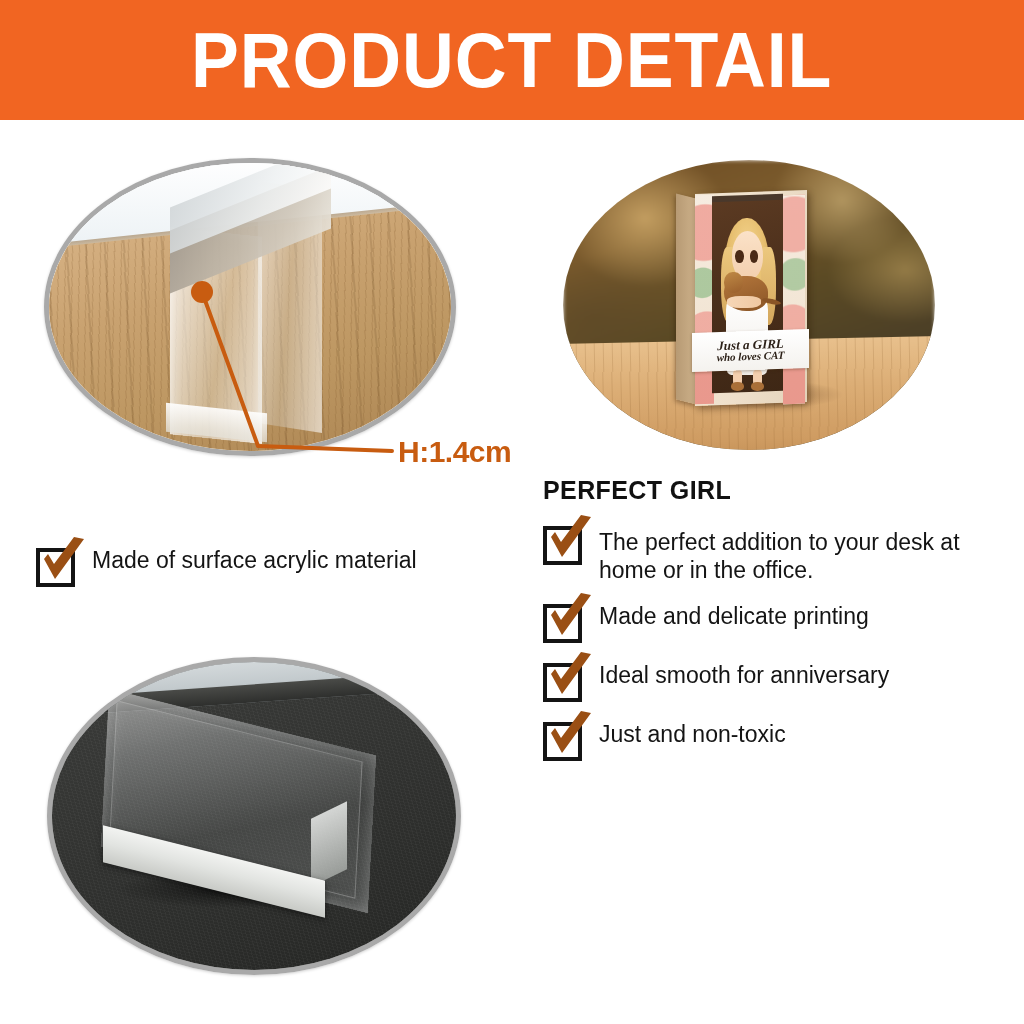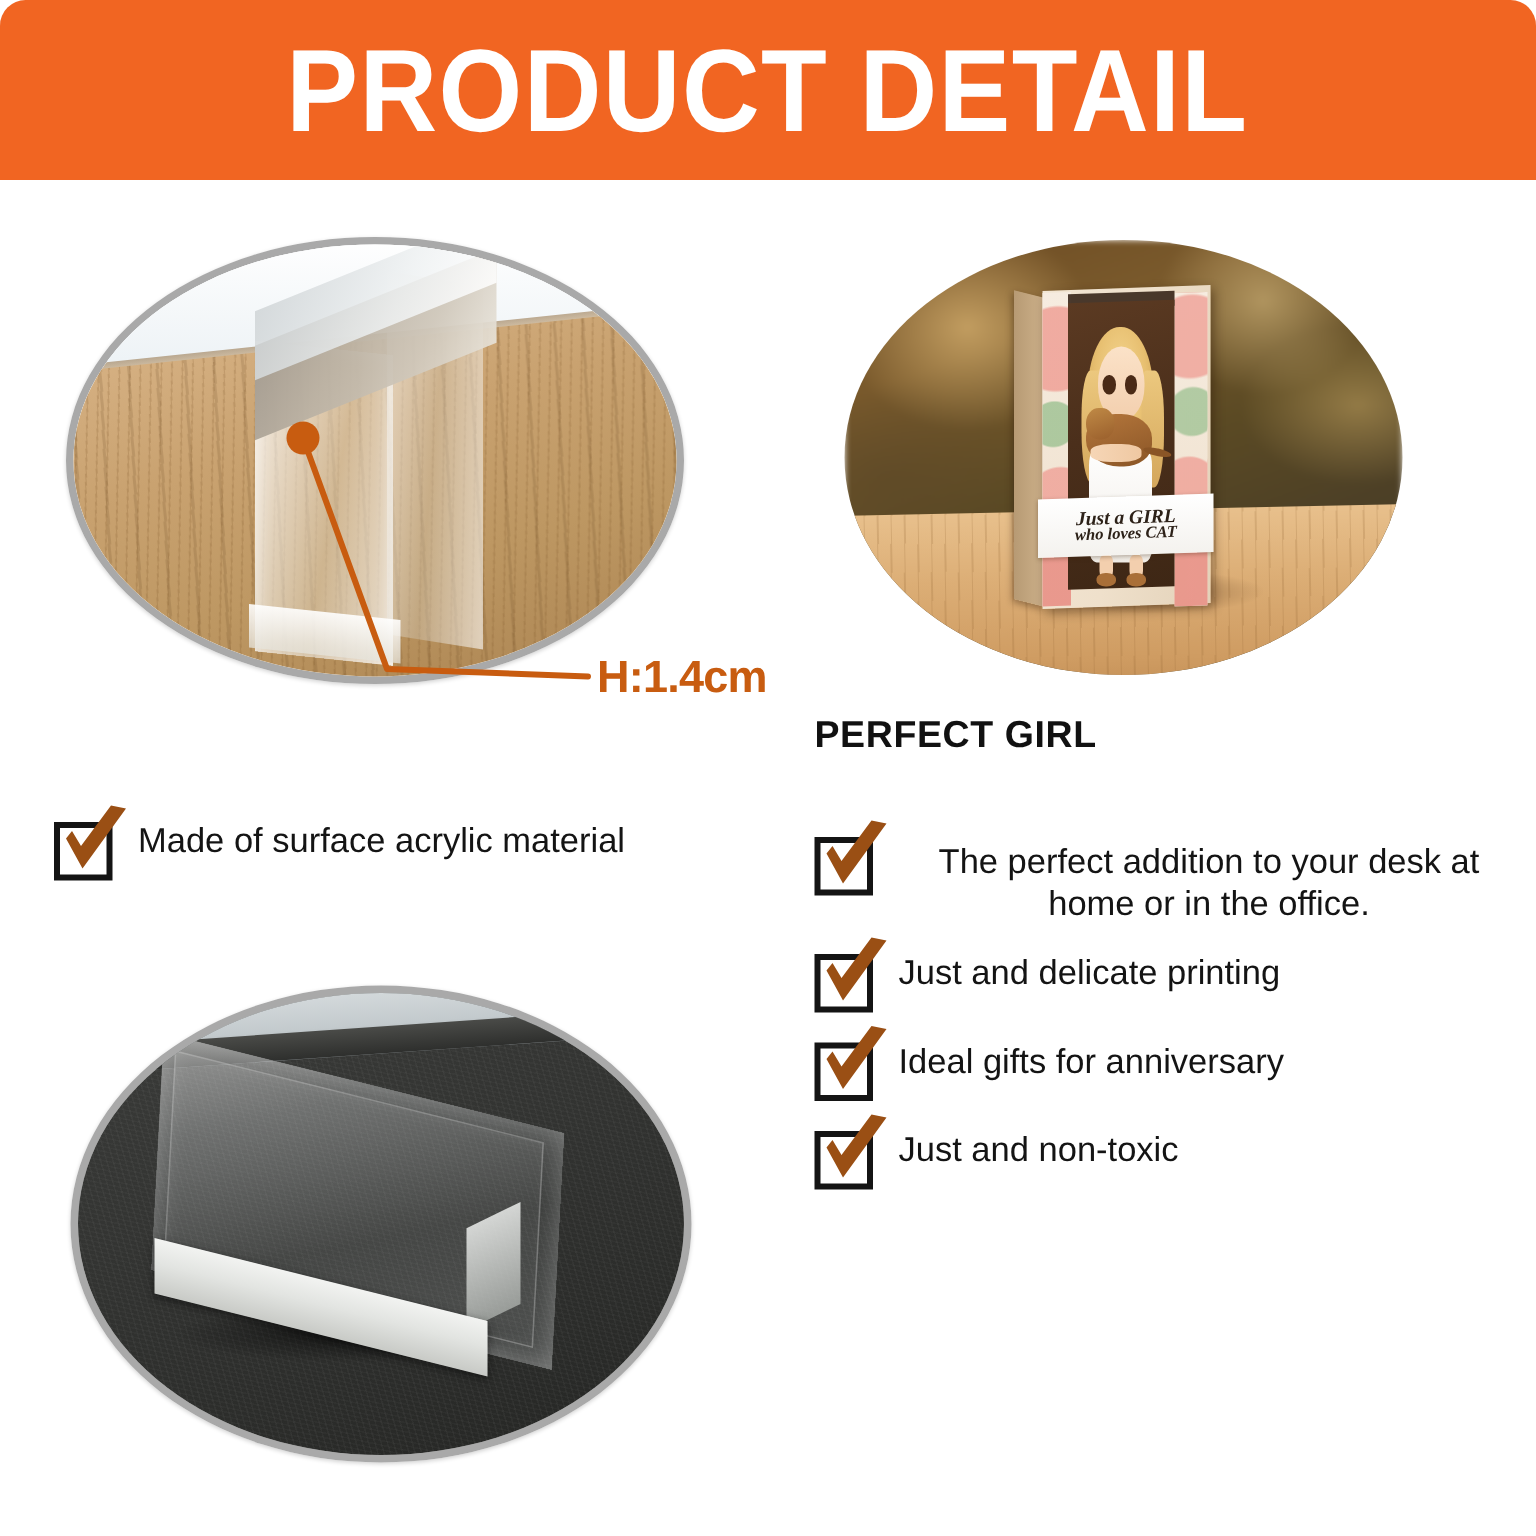--- a/index.html
+++ b/index.html
@@ -3,21 +3,21 @@
 <meta charset="utf-8">
 <style>
   html,body{margin:0;padding:0;}
   body{
     width:1024px;height:1024px;
     background:#ffffff;
     font-family:"Liberation Sans", sans-serif;
     overflow:hidden;
     position:relative;
   }
-  #page{position:relative;width:1024px;height:1024px;overflow:hidden;background:#fff;border-radius:17px;}
+  #page{position:relative;width:1024px;height:1024px;overflow:hidden;background:#fff;}
 
   
   .banner{
     position:absolute;left:0;top:0;width:1024px;height:120px;
     background:#f16522;
     display:flex;align-items:center;justify-content:center;
   }
   .banner-title{
     color:#ffffff;
     font-family:"Liberation Sans Narrow","Liberation Sans",sans-serif;
@@ -321,21 +321,21 @@
     color:#111111;
     font-size:25px;
     letter-spacing:.4px;
     white-space:nowrap;
   }
   #heading-acrylic{ left:36px; top:496px; }
   #heading-gift{   left:543px; top:476px; }
 
   .bullet-list{position:absolute;}
   #list-acrylic{ left:36px; top:546px; width:500px; }
-  #list-gift{    left:543px; top:556px; width:470px;text-align:center; }
+  #list-gift{    left:543px; top:524px; width:470px; }
 
   .bullet{
     position:relative;
     display:flex;
     align-items:flex-start;
     margin-bottom:18px;
   }
   .check-box{
     position:relative;
     flex:0 0 auto;
@@ -456,30 +456,30 @@
       </div>
       <div class="bullet-text">The perfect addition to your desk at home or in the office.</div>
     </div>
 
     <div class="bullet tight">
       <div class="check-box">
         <svg class="check-mark" viewBox="0 0 50 48">
           <path d="M6 22 L17 42 L46 2 L36 0 L16 27 L10 17 Z" fill="#9a4f14"></path>
         </svg>
       </div>
-      <div class="bullet-text">Just and delicate printing</div>
+      <div class="bullet-text">Made and delicate printing</div>
     </div>
 
     <div class="bullet tight">
       <div class="check-box">
         <svg class="check-mark" viewBox="0 0 50 48">
           <path d="M6 22 L17 42 L46 2 L36 0 L16 27 L10 17 Z" fill="#9a4f14"></path>
         </svg>
       </div>
-      <div class="bullet-text">Ideal gifts for anniversary</div>
+      <div class="bullet-text">Ideal smooth for anniversary</div>
     </div>
 
 
     <div class="bullet tight">
       <div class="check-box">
         <svg class="check-mark" viewBox="0 0 50 48">
           <path d="M6 22 L17 42 L46 2 L36 0 L16 27 L10 17 Z" fill="#9a4f14"></path>
         </svg>
       </div>
       <div class="bullet-text">Just and non-toxic</div>

